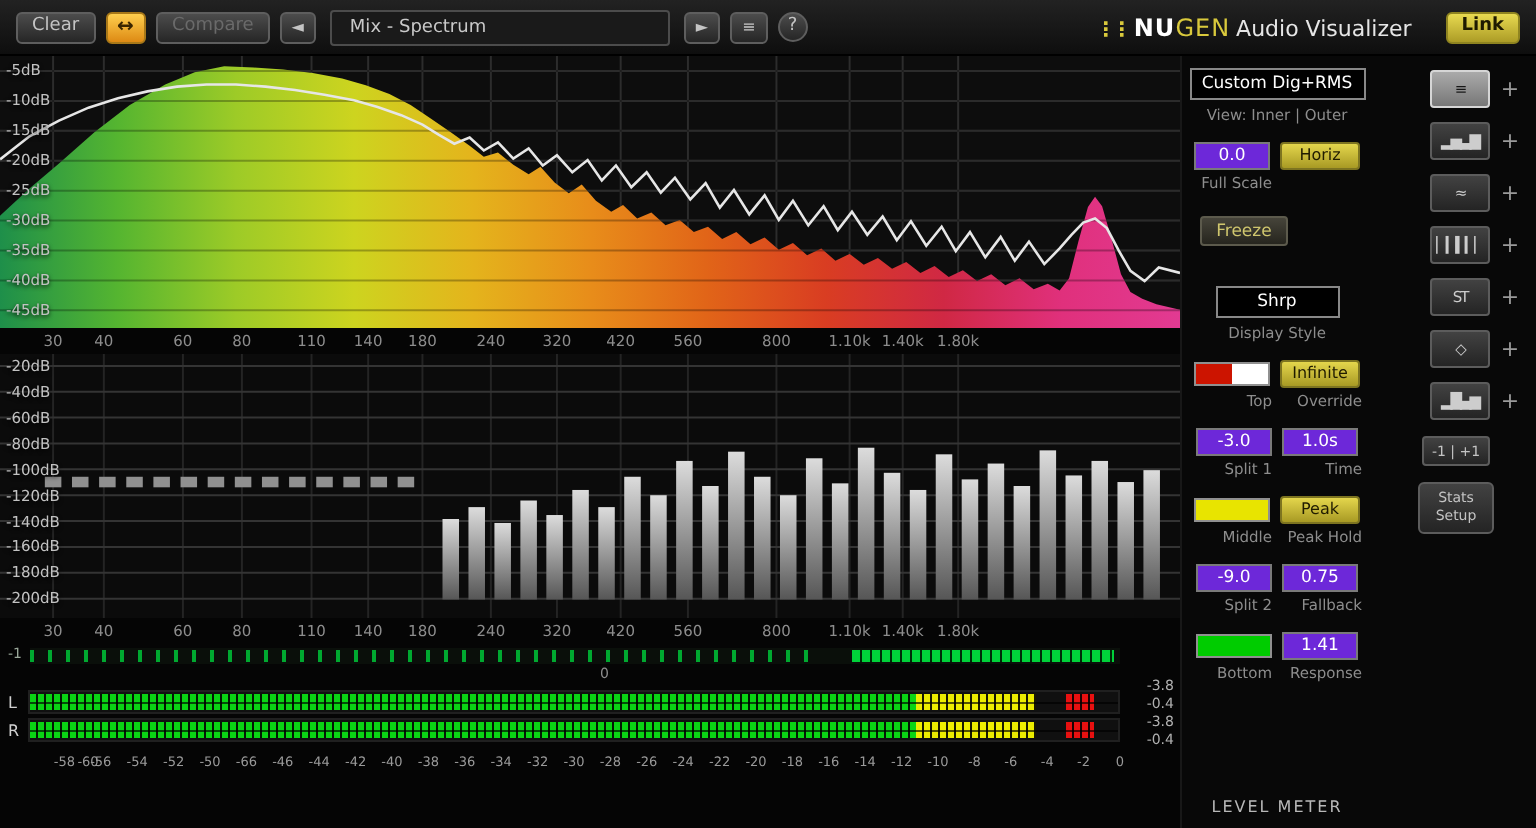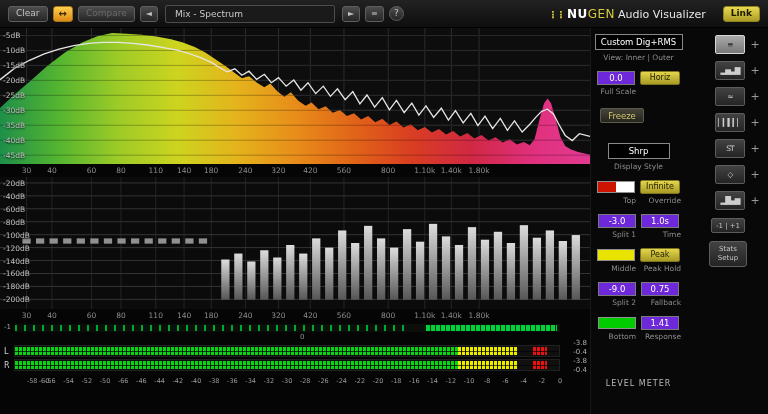--- a/index.html
+++ b/index.html
@@ -58,21 +58,21 @@
 .ctl-label{font-size:7.5px;color:#8d8d8d;text-align:right}
 .ctl-label.center{margin-top:3px}
 .ctl-row{display:flex;gap:5px;justify-content:center;margin-top:9px;width:100%}
 .ctl-row.labels{margin-top:2px}
 .ctl-row.labels .ctl-label{width:40px}
 .valuebox{width:38px;height:14px;background:#6d28d9;border:1px solid #7a7a7a;color:#fff;font-size:8.5px;text-align:center;line-height:12px;cursor:pointer}
 .ybtn{width:40px;height:14px;background:linear-gradient(#e4d64c,#a89a24);border:1px solid #7d7420;color:#201c00;font-size:8px;line-height:1;border-radius:2px;padding:0}
 .dbtn{background:linear-gradient(#46443a,#26251e);border:1px solid #5c5a4c;color:#cfc66e;font-size:8.5px;border-radius:2px}
 .dbtn.freeze{width:44px;height:15px;align-self:flex-start;margin:12px 0 0 6px}
 .swatch{width:38px;height:12px;border:1px solid #909090;margin-top:1px;cursor:pointer}
-.lm-label{margin-top:auto;margin-bottom:22px;font-size:8px;color:#b8b8b8;letter-spacing:1px;white-space:nowrap}
+.lm-label{margin-top:auto;margin-bottom:2px;font-size:8px;color:#b8b8b8;letter-spacing:1px;white-space:nowrap}
 
 .modes{width:82px;background:#080808;display:flex;flex-direction:column;align-items:flex-end;padding:7px 7px 0 0}
 .mode-row{display:flex;align-items:center;gap:4px;margin-bottom:7px}
 .mode-btn{width:30px;height:19px;background:linear-gradient(#424242,#242424);border:1px solid #5c5c5c;border-radius:2px;color:#cdcdcd;font-size:7.5px;line-height:1;padding:0;letter-spacing:-1px;overflow:hidden}
 .mode-btn.selected{background:linear-gradient(#aaa,#777);border-color:#d6d6d6;color:#161616}
 .plus-btn{width:12px;background:none;border:0;color:#9a9a9a;font-size:11px;line-height:1;padding:0}
 .range-btn{width:34px;height:15px;margin:1px 16px 0 0;background:linear-gradient(#424242,#242424);border:1px solid #5c5c5c;border-radius:2px;color:#c4c4c4;font-size:7px;padding:0;white-space:nowrap}
 .stats-btn{width:38px;height:26px;margin:8px 14px 0 0;background:linear-gradient(#424242,#242424);border:1px solid #5c5c5c;border-radius:3px;color:#c4c4c4;font-size:7px;line-height:1.3;padding:0 2px;white-space:normal}
 </style>
 </head>

